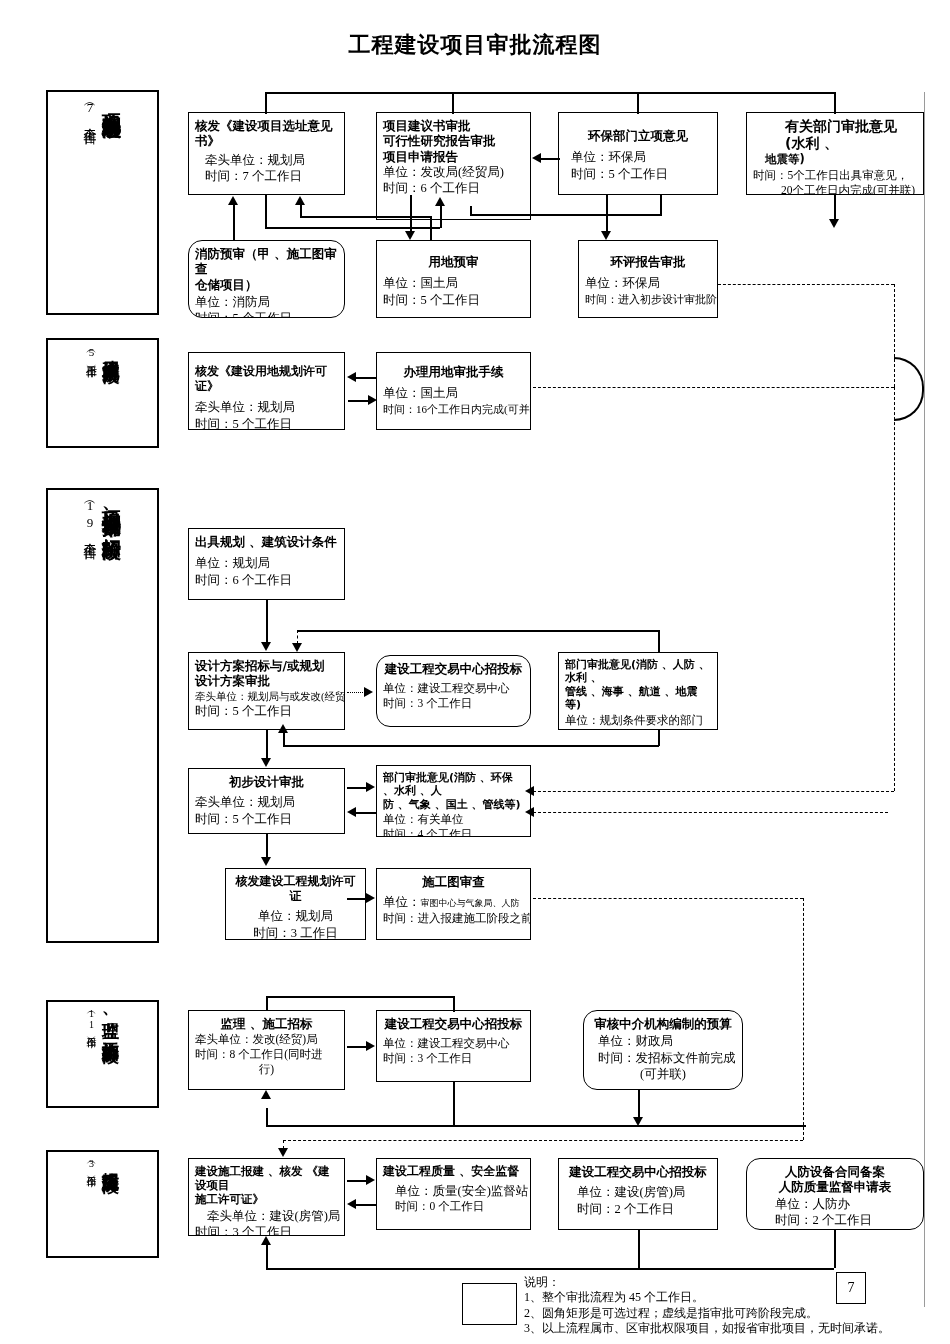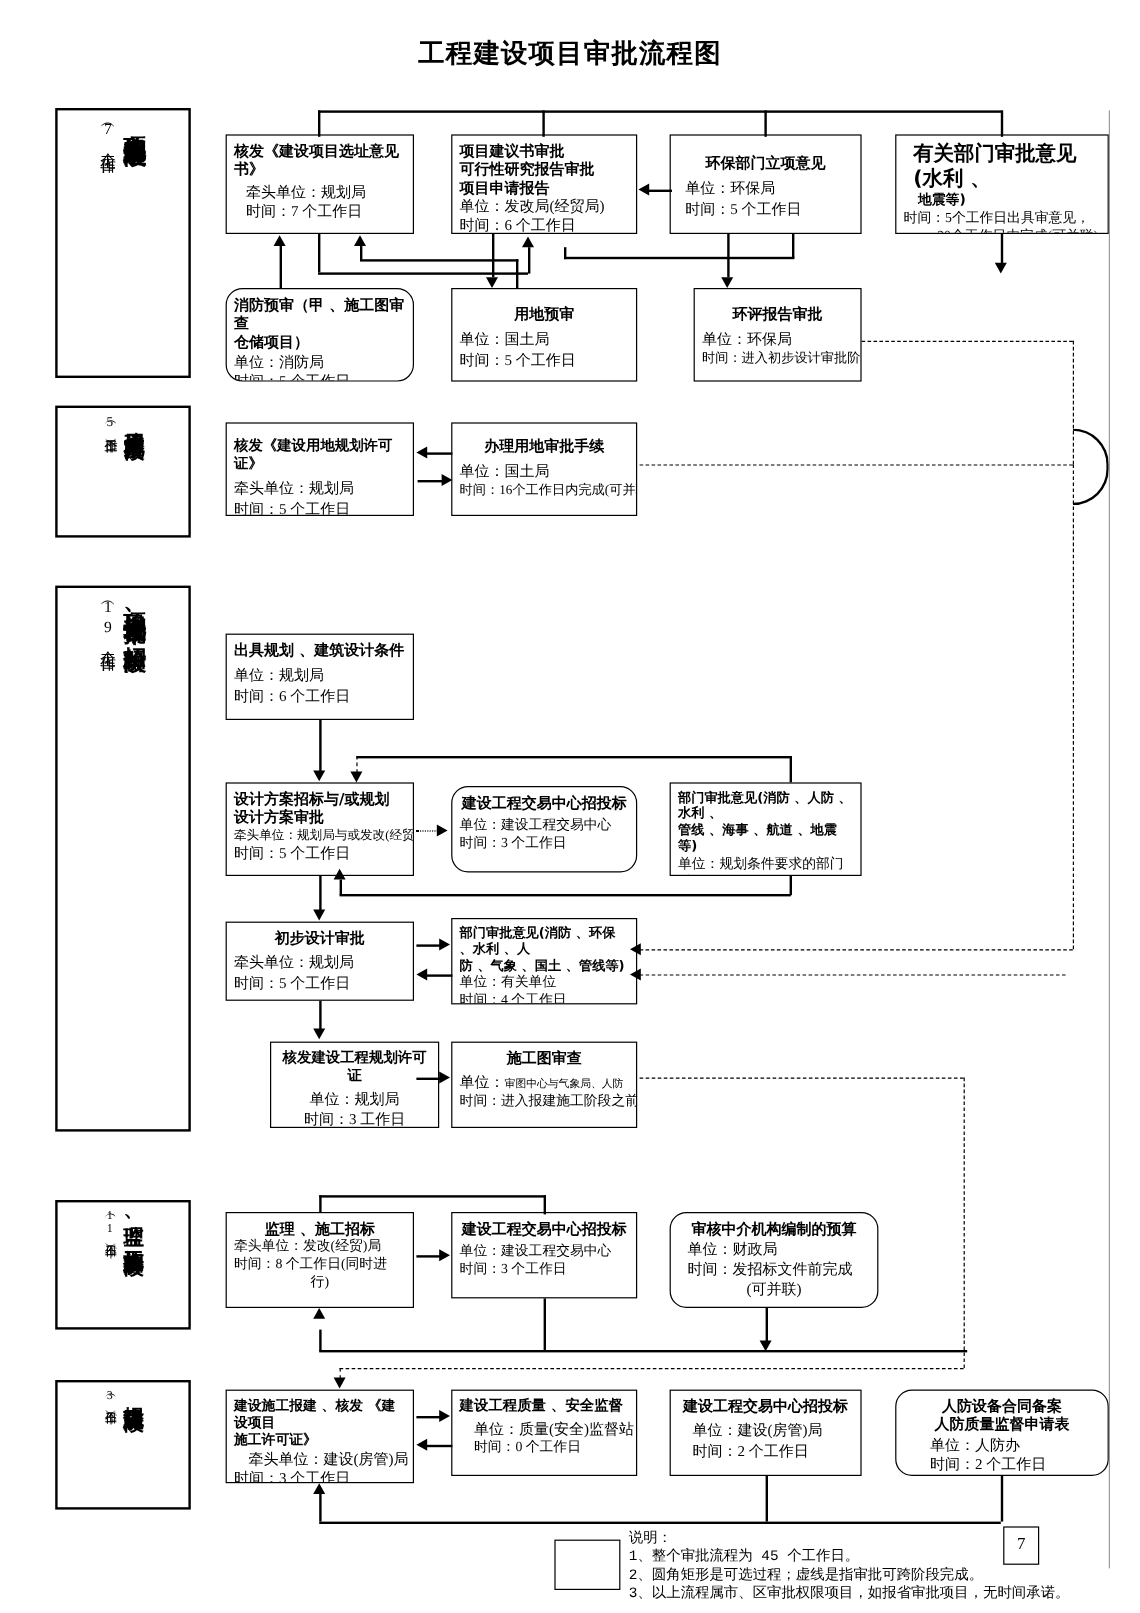--- a/index.html
+++ b/index.html
@@ -106,21 +106,21 @@
     border:2px solid #000;
     border-left:none;
     border-radius:0 60px 60px 0;
   }
   
   .notes{
     position:absolute;
     font-size:12px;
     line-height:1.28;
   }
-  .notes div{ white-space:nowrap;font-family:Liberation Mono, monospace; }
+  .notes div{ white-space:nowrap; }
   .pagebox{
     position:absolute;
     border:1px solid #000;
     box-sizing:border-box;
     display:flex; align-items:center; justify-content:center;
     font-size:14px;
   }
   .emptybox{
     position:absolute;
     border:1px solid #000;
@@ -159,36 +159,36 @@
     <div class="s-main" style="font-size:17px;">报建施工阶段</div>
     <div class="s-sub" style="font-size:10px;letter-spacing:0px;">（3个工作日）</div>
   </div>
 
   <div class="node" style="left:188px; top:112px; width:157px; height:83px;">
     <div class="n-title">核发《建设项目选址意见书》</div>
     <div class="n-line" style="padding-left:10px">牵头单位：规划局</div>
     <div class="n-line" style="padding-left:10px">时间：7 个工作日</div>
   </div>
 
-  <div class="node" style="left:376px; top:112px; width:155px; height:83px;">
+  <div class="node" style="left:376px; top:112px; width:155px; height:108px;">
     <div class="n-title" style="margin-bottom:0">项目建议书审批</div>
     <div class="n-title" style="margin-bottom:0">可行性研究报告审批</div>
     <div class="n-title" style="margin-bottom:0">项目申请报告</div>
     <div class="n-line">单位：发改局(经贸局)</div>
     <div class="n-line">时间：6 个工作日</div>
   </div>
 
   <div class="node" style="left:558px; top:112px; width:160px; height:83px;">
     <div class="n-title center" style="margin-top:10px;margin-bottom:6px;">环保部门立项意见</div>
     <div class="n-line" style="padding-left:6px">单位：环保局</div>
     <div class="n-line" style="padding-left:6px">时间：5 个工作日</div>
   </div>
 
   <div class="node" style="left:746px; top:112px; width:178px; height:83px;">
-    <div class="n-title" style="margin-bottom:0;padding-left:8px;font-size:17px;">有关部门审批意见(水利 、</div>
+    <div class="n-title" style="margin-bottom:0;padding-left:8px;font-size:14px;margin-left:24px;">有关部门审批意见(水利 、</div>
     <div class="n-title" style="margin-bottom:2px;padding-left:12px;font-size:11.5px;">地震等)</div>
     <div class="n-line" style="font-size:11.5px;">时间：5个工作日出具审意见，</div>
     <div class="n-line" style="font-size:11.5px;padding-left:28px;">20个工作日内完成(可并联)</div>
   </div>
 
   <div class="node rounded" style="left:188px; top:240px; width:157px; height:78px;">
     <div class="n-title" style="margin-bottom:0">消防预审（甲 、施工图审查</div>
     <div class="n-title" style="margin-bottom:2px">仓储项目）</div>
     <div class="n-line">单位：消防局</div>
     <div class="n-line">时间：5 个工作日</div>
@@ -277,21 +277,21 @@
     <div class="n-line" style="font-size:11.5px;">时间：8 个工作日(同时进</div>
     <div class="n-line center" style="font-size:11.5px;">行)</div>
   </div>
 
   <div class="node" style="left:376px; top:1010px; width:155px; height:72px;">
     <div class="n-title center" style="margin-bottom:5px;">建设工程交易中心招投标</div>
     <div class="n-line" style="font-size:11.5px;">单位：建设工程交易中心</div>
     <div class="n-line" style="font-size:11.5px;">时间：3 个工作日</div>
   </div>
 
-  <div class="node rounded" style="left:558px; top:1010px; width:174px; height:80px;">
+  <div class="node rounded" style="left:583px; top:1010px; width:160px; height:80px;">
     <div class="n-title center" style="margin-bottom:2px;">审核中介机构编制的预算</div>
     <div class="n-line" style="padding-left:8px;">单位：财政局</div>
     <div class="n-line" style="padding-left:8px;">时间：发招标文件前完成</div>
     <div class="n-line center">(可并联)</div>
   </div>
 
   <div class="node" style="left:188px; top:1158px; width:157px; height:78px;">
     <div class="n-title" style="margin-bottom:0;font-size:11.5px;">建设施工报建 、核发 《建设项目</div>
     <div class="n-title" style="margin-bottom:2px;font-size:11.5px;">施工许可证》</div>
     <div class="n-line" style="padding-left:12px">牵头单位：建设(房管)局</div>

